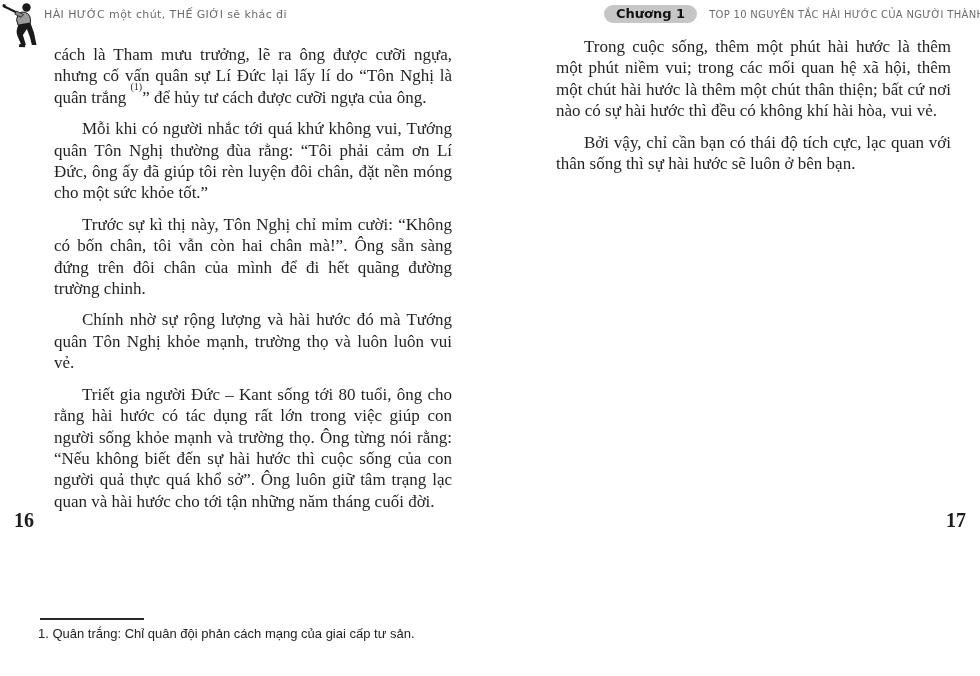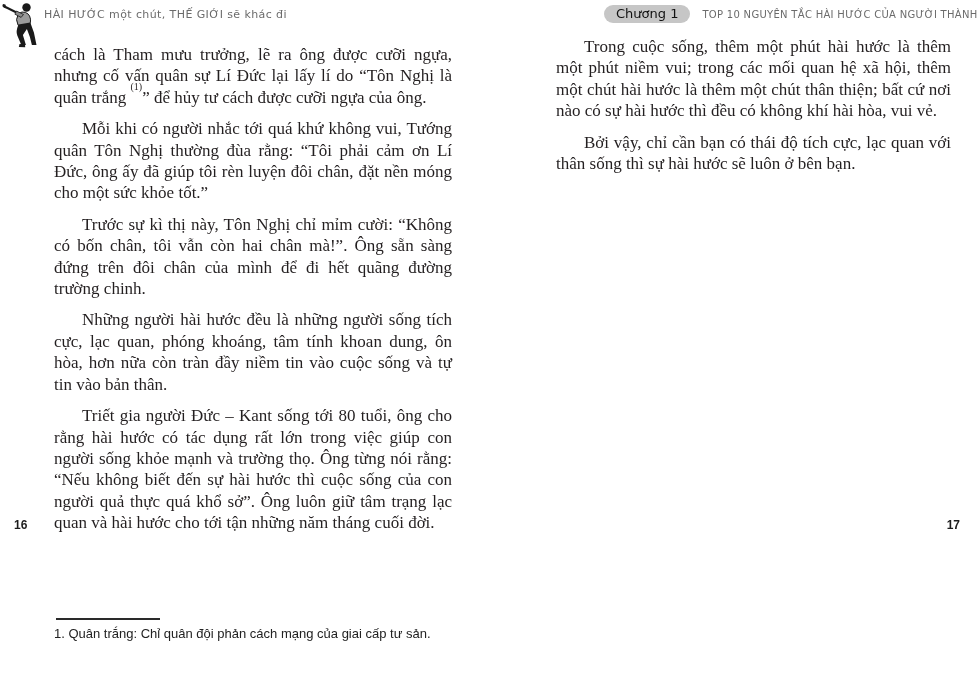--- a/index.html
+++ b/index.html
@@ -30,21 +30,21 @@
   }
   .header-right{
     position:absolute;left:604px;top:5px;
     display:flex;align-items:center;gap:12px;white-space:nowrap;
   }
   .chapter-badge{
     background:var(--badge-bg);
     border-radius:10px;
     padding:1px 12px 2px;
     font-family:"DejaVu Sans", sans-serif;
-    font-weight:normal;font-size:13px;color:#111;
+    font-weight:bold;font-size:13px;color:#111;
   }
   .chapter-title{
     font-family:"DejaVu Sans", sans-serif;
     font-size:10px;letter-spacing:.3px;font-weight:500;
     color:var(--header-text);
   }
   
   .page{position:absolute;top:44px;}
   .page-left{left:38px;width:430px;}
   .page-right{left:540px;width:427px;top:36px;}
@@ -53,34 +53,34 @@
     font-size:17px;line-height:21.4px;
     color:var(--body-text);
     text-align:justify;
     text-indent:28px;
   }
   .para.no-indent{text-indent:0;}
   .fn-ref{
     font-size:10px;line-height:0;position:relative;top:-6px;
   }
   
-  .footnote{position:absolute;left:16px;top:574px;width:440px;}
+  .footnote{position:absolute;left:0;top:574px;width:440px;}
   .footnote-rule{width:104px;border-top:2px solid #2a2a2a;margin:0 0 6px 2px;}
   .footnote-text{
     font-family:"Liberation Sans", sans-serif;
     font-size:13px;color:#222;
   }
   
   .page-num{
     position:absolute;bottom:8px;
-    font-family:Liberation Sans, sans-serif;
-    font-weight:bold;font-size:12px;color:#1c1c1c;text-align:center;
+    font-family:Liberation Serif, serif;
+    font-weight:bold;font-size:20px;color:#1c1c1c;text-align:center;
   }
   .page-num.left{left:14px;}
-  .page-num.right{right:20px;}
+  .page-num.right{right:14px;}
 </style>
 </head>
 <body>
 
 <div class="spread">
 
   <div class="runhead">
     <span class="golfer">
       <svg width="38" height="50" viewBox="0 0 38 50" aria-hidden="true">
         <path d="M1 3 q-1.5 3 1.2 3.8 L4.6 7.6 3.4 3.6 Z" fill="#1a1a1a"></path>
@@ -96,21 +96,21 @@
     <span class="header-right">
       <span class="chapter-badge">Chương 1</span>
       <span class="chapter-title">TOP 10 NGUYÊN TẮC HÀI HƯỚC CỦA NGƯỜI THÀNH CÔNG</span>
     </span>
   </div>
 
   <section class="page page-left">
     <p class="para no-indent"><span>cách là Tham mưu trưởng, lẽ ra ông được cưỡi ngựa, nhưng cố vấn quân sự Lí Đức lại lấy lí do “Tôn Nghị là quân trắng </span><sup class="fn-ref">(1)</sup><span>” để hủy tư cách được cưỡi ngựa của ông.</span></p>
     <p class="para">Mỗi khi có người nhắc tới quá khứ không vui, Tướng quân Tôn Nghị thường đùa rằng: “Tôi phải cảm ơn Lí Đức, ông ấy đã giúp tôi rèn luyện đôi chân, đặt nền móng cho một sức khỏe tốt.”</p>
     <p class="para">Trước sự kì thị này, Tôn Nghị chỉ mỉm cười: “Không có bốn chân, tôi vẫn còn hai chân mà!”. Ông sẵn sàng đứng trên đôi chân của mình để đi hết quãng đường trường chinh.</p>
-    <p class="para">Những người hài hước đều là những người sống tích cực, lạc quan, phóng khoáng, tâm tính khoan dung, ôn hòa, hơn nữa còn tràn đầy niềm tin vào cuộc sống và tự tin vào bản thân.</p>
+    <p class="para">Chính nhờ sự rộng lượng và hài hước đó mà Tướng quân Tôn Nghị khỏe mạnh, trường thọ và luôn luôn vui vẻ.</p>
     <p class="para">Triết gia người Đức – Kant sống tới 80 tuổi, ông cho rằng hài hước có tác dụng rất lớn trong việc giúp con người sống khỏe mạnh và trường thọ. Ông từng nói rằng: “Nếu không biết đến sự hài hước thì cuộc sống của con người quả thực quá khổ sở”. Ông luôn giữ tâm trạng lạc quan và hài hước cho tới tận những năm tháng cuối đời.</p>
 
     <div class="footnote">
       <div class="footnote-rule"></div>
       <div class="footnote-text">1. Quân trắng: Chỉ quân đội phản cách mạng của giai cấp tư sản.</div>
     </div>
   </section>
 
   <section class="page page-right">
     <p class="para">Trong cuộc sống, thêm một phút hài hước là thêm một phút niềm vui; trong các mối quan hệ xã hội, thêm một chút hài hước là thêm một chút thân thiện; bất cứ nơi nào có sự hài hước thì đều có không khí hài hòa, vui vẻ.</p>

